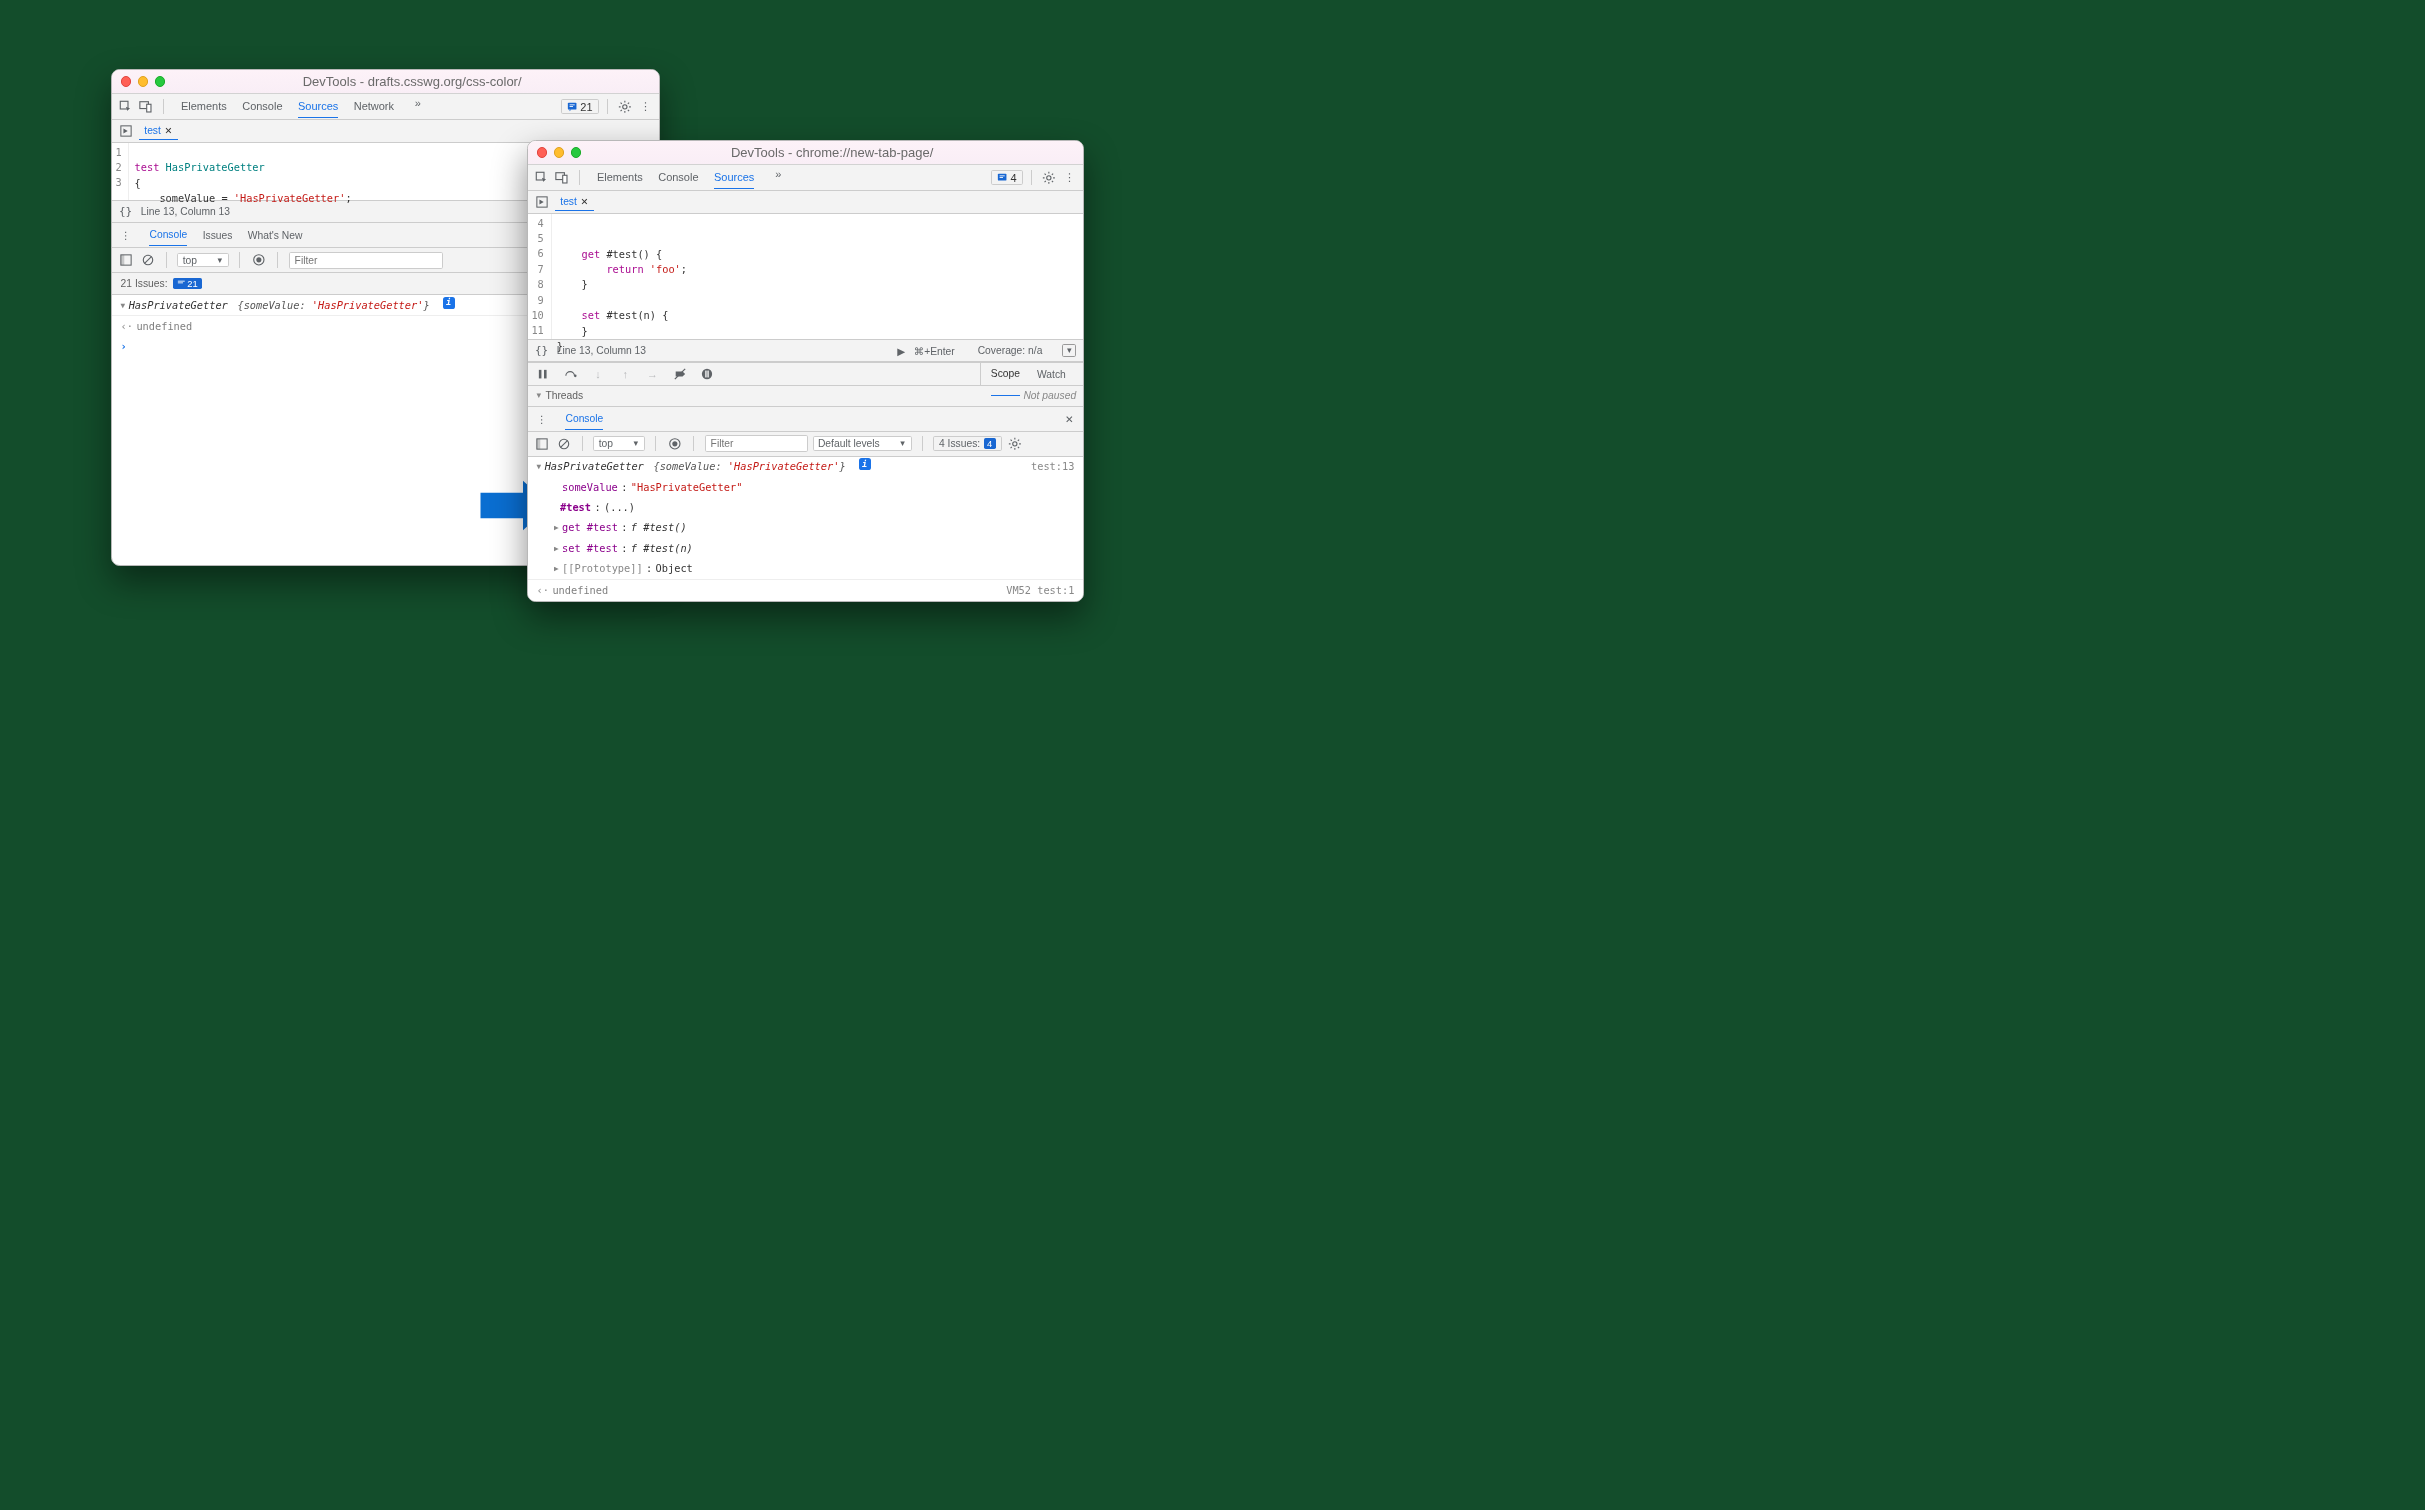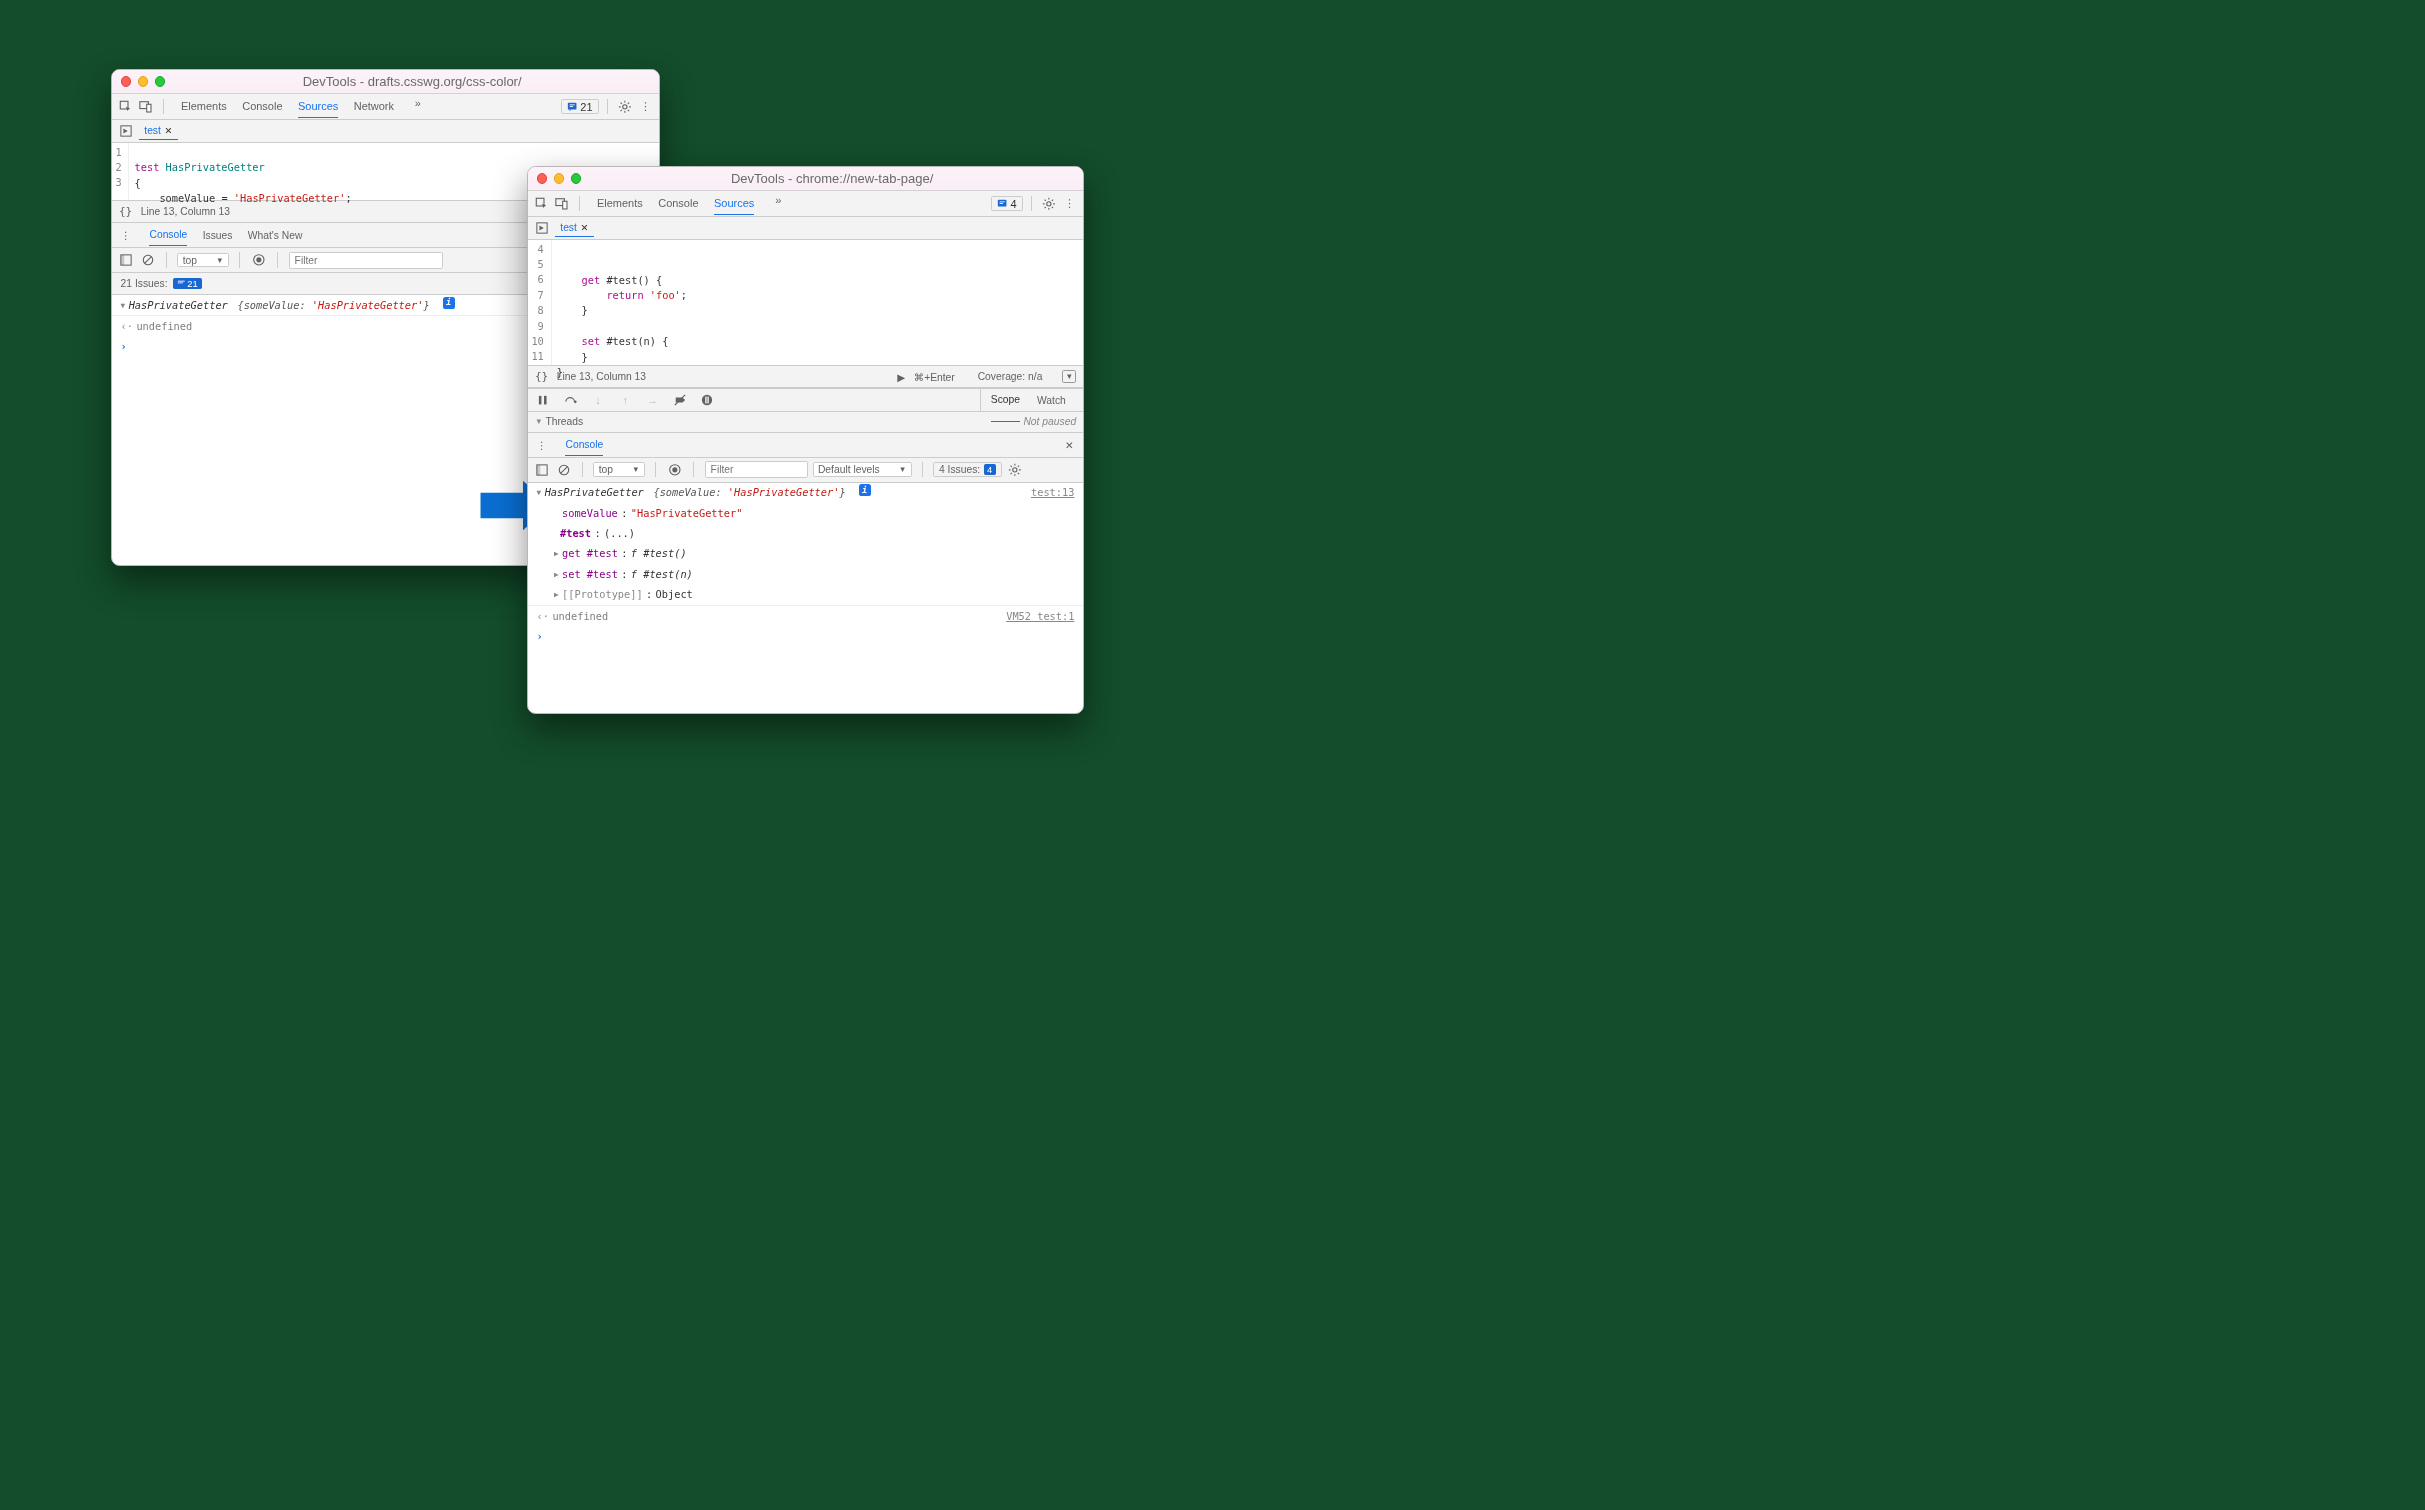--- a/index.html
+++ b/index.html
@@ -106,21 +106,21 @@
 .prop-key { color: #8b008b; font-style: normal; }
 .prop-val-str { color: #c41a16; }
 .func-f { color: #333; font-style: italic; }
 .info-badge {
   display: inline-flex; width: 12px; height: 12px; background: #1a73e8; color: #fff;
   border-radius: 2.6px; align-items: center; justify-content: center; font-size: 8.6px; font-style: italic; font-weight: bold;
 }
 .ret-arrow { color: #888; }
 .undef { color: #808080; }
 .prompt { color: #1a73e8; font-weight: bold; }
-.link { color: #888; text-decoration: underline; margin-left: auto; }
+.link { color: #888; margin-left: auto; }
 
 .dbg-toolbar {
   height: 24px; background: #f3f3f3; border-bottom: 0.9px solid #ccc; border-top: 0.9px solid #ccc;
   display: flex; align-items: center; padding: 0 6.9px; gap: 10.3px; color: #5f6367;
 }
 .dbg-scope {
   display: flex; align-items: center; gap: 17px; padding: 0 10.3px; font-size: 10.3px;
   border-left: 0.9px solid #ccc; height: 100%;
 }
 .scope-tab { color: #5f6367; padding: 16px 0; }
@@ -300,21 +300,21 @@
     </div>
   </div>
 </div>
 
 <div class="arrow-callout" style="left:476px; top:480px;">
   <svg width="77" height="51" viewBox="0 0 90 60">
       <path d="M5 15 h50 v-14 l32 29 l-32 29 v-14 h-50 z" fill="#0a6ed1"></path>
     </svg>
 </div>
 
-<div class="window" style="left:527px; top:166px; width:557px; height:548px;">
+<div class="window" style="left:527px; top:140px; width:557px; height:462px;">
   <div class="titlebar">
     <div class="traffic">
       <div class="dot dred"></div>
       <div class="dot dyel"></div>
       <div class="dot dgrn"></div>
     </div>
     <div class="title">DevTools - chrome://new-tab-page/</div>
   </div>
 
   <div class="toolbar">

